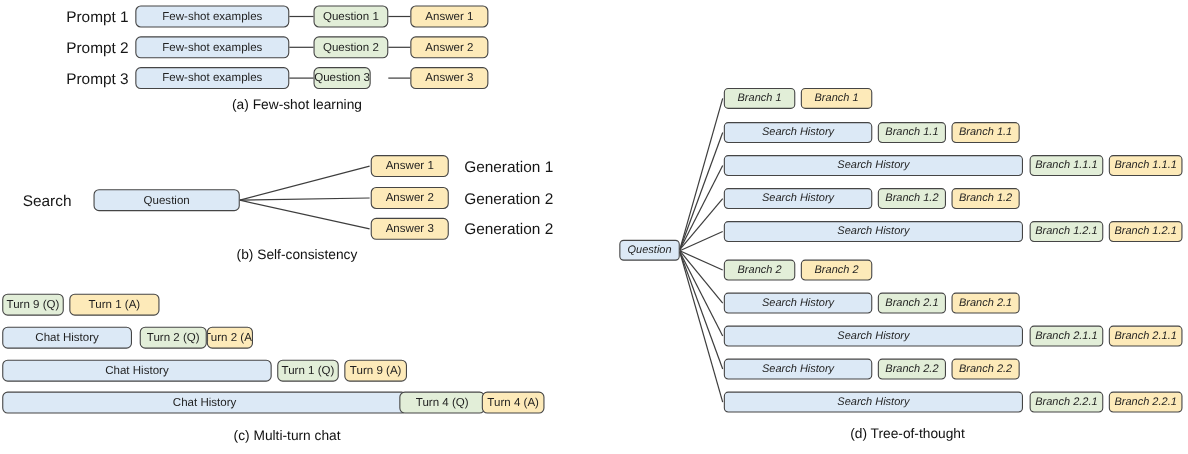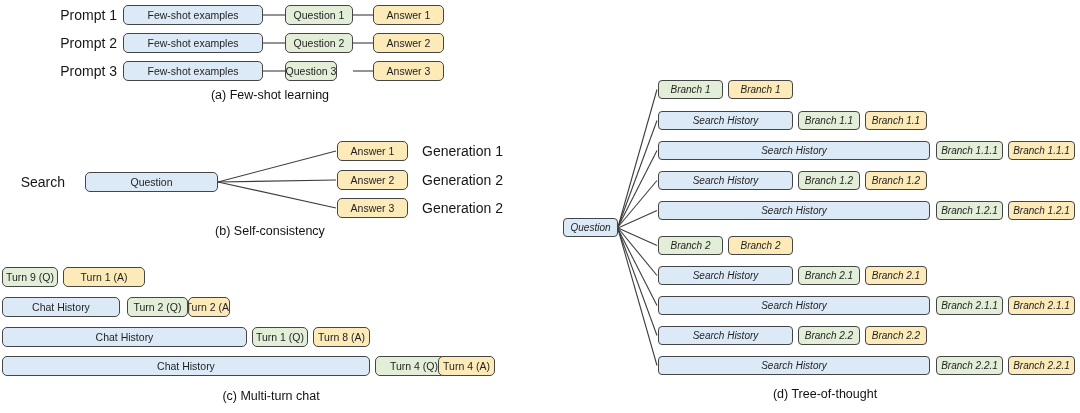--- a/index.html
+++ b/index.html
@@ -100,27 +100,27 @@
   <div>
     <div class="box green" style="left:2px;top:267px;width:56px">Turn 9 (Q)</div>
     <div class="box orange" style="left:63px;top:267px;width:82px">Turn 1 (A)</div>
 
     <div class="box blue" style="left:2px;top:297px;width:118px">Chat History</div>
     <div class="box green" style="left:127px;top:297px;width:61px">Turn 2 (Q)</div>
     <div class="box orange" style="left:188px;top:297px;width:42px">Turn 2 (A)</div>
 
     <div class="box blue" style="left:2px;top:327px;width:245px">Chat History</div>
     <div class="box green" style="left:252px;top:327px;width:56px">Turn 1 (Q)</div>
-    <div class="box orange" style="left:313px;top:327px;width:57px">Turn 8 (A)</div>
+    <div class="box orange" style="left:313px;top:327px;width:57px">Turn 9 (A)</div>
 
     <div class="box blue" style="left:2px;top:356px;width:368px">Chat History</div>
-    <div class="box green" style="left:375px;top:356px;width:78px">Turn 4 (Q)</div>
+    <div class="box green" style="left:363px;top:356px;width:78px">Turn 4 (Q)</div>
     <div class="box orange" style="left:438px;top:356px;width:57px">Turn 4 (A)</div>
 
-    <div class="cap" style="left:171px;top:389px">(c) Multi-turn chat</div>
+    <div class="cap" style="left:161px;top:389px">(c) Multi-turn chat</div>
   </div>
 
   <div>
     <div class="box blue d-box" style="left:563px;top:218px;width:55px">Question</div>
 
     <div class="box green d-box" style="left:658px;top:80px;width:65px">Branch 1</div>
     <div class="box orange d-box" style="left:728px;top:80px;width:65px">Branch 1</div>
 
     <div class="box blue d-box" style="left:658px;top:111px;width:135px">Search History</div>
     <div class="box green d-box" style="left:798px;top:111px;width:62px">Branch 1.1</div>

